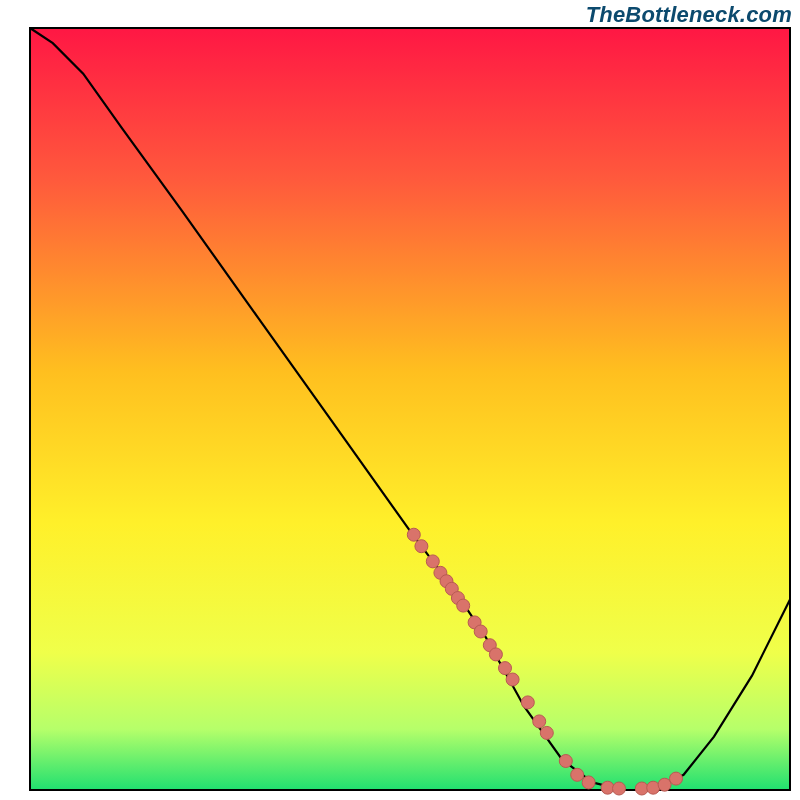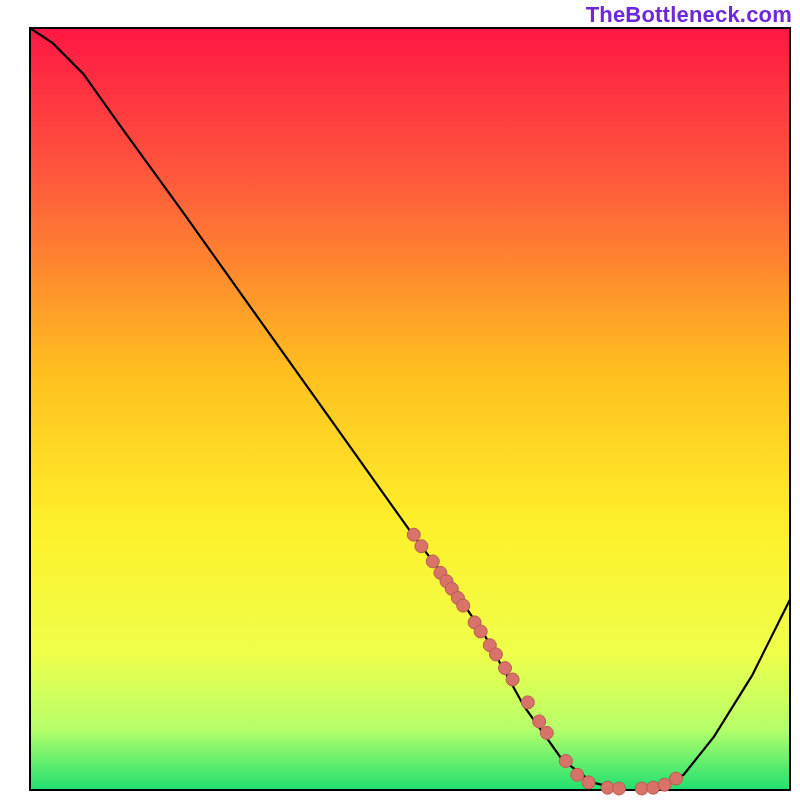--- a/index.html
+++ b/index.html
@@ -15,23 +15,24 @@
     position: relative;
     width: 800px;
     height: 800px;
   }
   .watermark {
     position: absolute;
     top: 2px;
     right: 8px;
     font-size: 22px;
     font-weight: 600;
-    color: #6d28d9;
+    color: #0c4a6e;
     letter-spacing: 0.2px;
     z-index: 10;
+    font-style: italic;
   }
   svg {
     display: block;
   }
 </style>
 </head>
 <body>
 
 <div class="chart-wrap">
   <div class="watermark">TheBottleneck.com</div>

